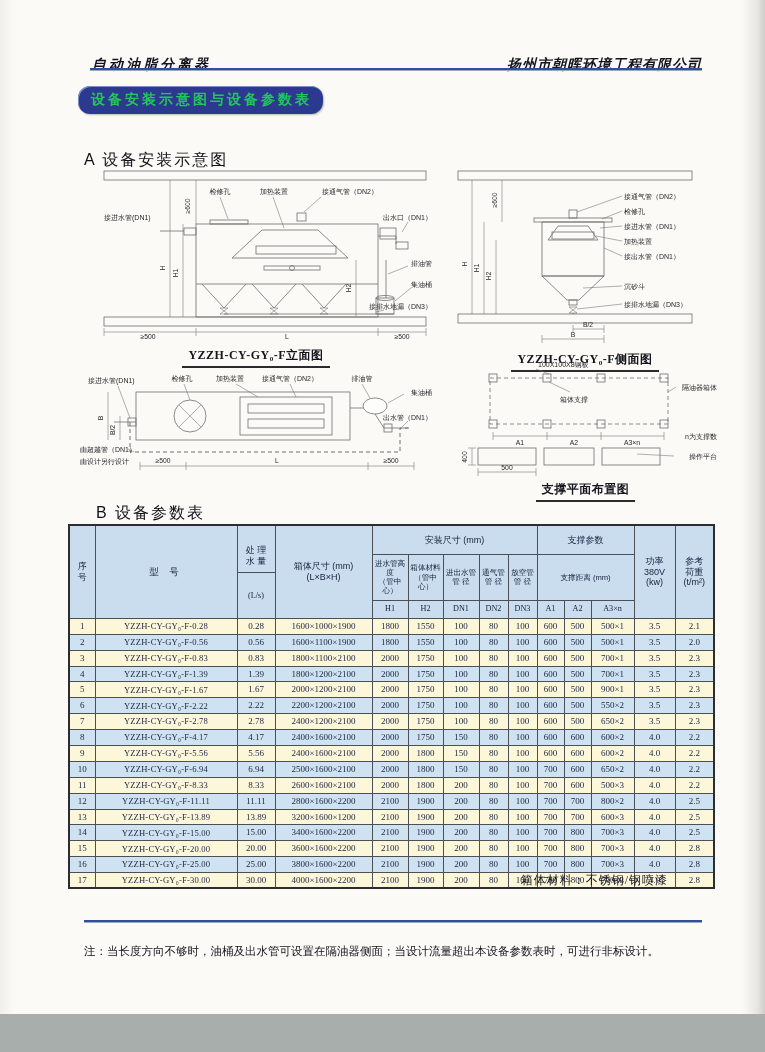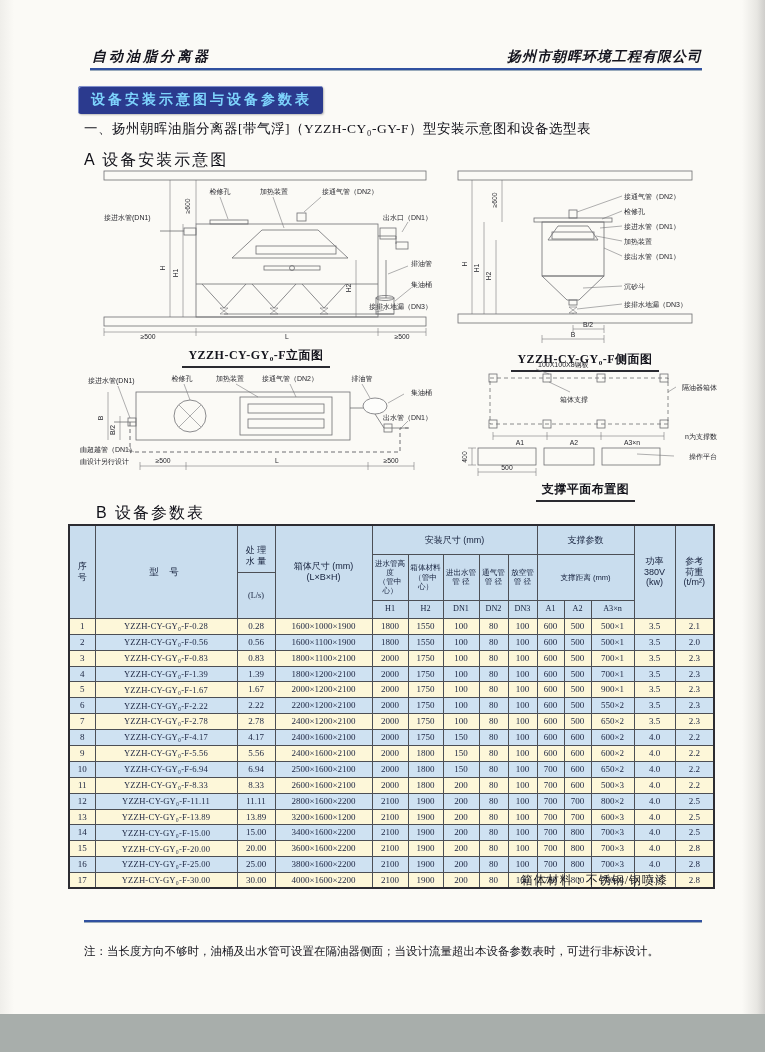--- a/index.html
+++ b/index.html
@@ -1,25 +1,25 @@
 <!DOCTYPE html>
 <html><head>
 <meta charset="utf-8">
 <style>
   *{margin:0;padding:0;box-sizing:border-box}
   html,body{width:765px;height:1052px}
   body{position:relative;overflow:hidden;background:#e7e6e3;font-family:"Liberation Sans",sans-serif;color:#1c1c1c}
   .page{position:absolute;inset:0;background:linear-gradient(90deg,#efeeea 0,#fbfaf6 14px,#fbfaf6 742px,#e7e6e2 757px,#cfcecb 765px)}
   .scan-bottom{position:absolute;left:0;right:0;top:1014px;height:38px;background:#a8aeab}
   
-  .doc-header{position:absolute;left:92px;top:48px;width:610px;display:flex;justify-content:space-between;align-items:flex-end}
+  .doc-header{position:absolute;left:92px;top:56px;width:610px;display:flex;justify-content:space-between;align-items:flex-end}
   .product-name,.company-name{font-family:"DejaVu Serif",serif;font-style:italic;font-weight:bold;font-size:14px;color:#14141e;letter-spacing:3px;white-space:nowrap}
   .company-name{letter-spacing:1px}
   .header-rule{position:absolute;left:90px;top:68px;width:612px;height:3px;background:#30509f;border-bottom:1px solid #9ab}
-  .banner{position:absolute;left:78px;top:86px;background:#2b3a8e;color:#7dd3fc;font-weight:bold;font-size:14px;letter-spacing:3px;padding:5px 11px 5px 13px;border-radius:3px;box-shadow:inset 1px 1px 0 rgba(150,165,220,.8), 1px 1px 2px rgba(0,0,0,.25);white-space:nowrap}
+  .banner{position:absolute;left:78px;top:86px;background:#2b3a8e;color:#22c55e;font-weight:bold;font-size:14px;letter-spacing:3px;padding:5px 11px 5px 13px;border-radius:12px;box-shadow:inset 1px 1px 0 rgba(150,165,220,.8), 1px 1px 2px rgba(0,0,0,.25);white-space:nowrap}
   .section-title{position:absolute;left:84px;top:120px;font-family:"Liberation Serif",serif;font-size:13.5px;color:#101018;letter-spacing:.5px;white-space:nowrap}
   .sub-heading{position:absolute;font-family:Liberation Sans, sans-serif;font-size:16px;color:#101018;letter-spacing:2px;white-space:nowrap}
   #subA{left:84px;top:150px}
   #subB{left:96px;top:503px}
   
   .diagram{position:absolute}
   #d1{left:78px;top:168px;width:356px}
   #d2{left:450px;top:168px;width:270px}
   #d3{left:78px;top:372px;width:356px}
   #d4{left:452px;top:358px;width:267px}
@@ -59,21 +59,20 @@
 
 <div class="page">
 
   <div class="doc-header">
     <span class="product-name">自动油脂分离器</span>
     <span class="company-name">扬州市朝晖环境工程有限公司</span>
   </div>
   <div class="header-rule"></div>
 
   <div class="banner">设备安装示意图与设备参数表</div>
-  <div class="section-title">一、扬州朝晖油脂分离器[带气浮]（YZZH-CY₀-GY-F）型安装示意图和设备选型表</div>
   <div class="sub-heading" id="subA">A 设备安装示意图</div>
 
   <div class="diagram" id="d1">
     <svg width="356" height="174" viewBox="0 0 356 174">
       <defs>
           <pattern id="hA" width="6" height="6" patternUnits="userSpaceOnUse" patternTransform="rotate(45)">
             <line x1="0" y1="0" x2="0" y2="6" stroke="#9a9a9e" stroke-width="1"></line>
           </pattern>
         </defs>
       <rect class="hatch" x="26" y="3" width="322" height="9"></rect>

